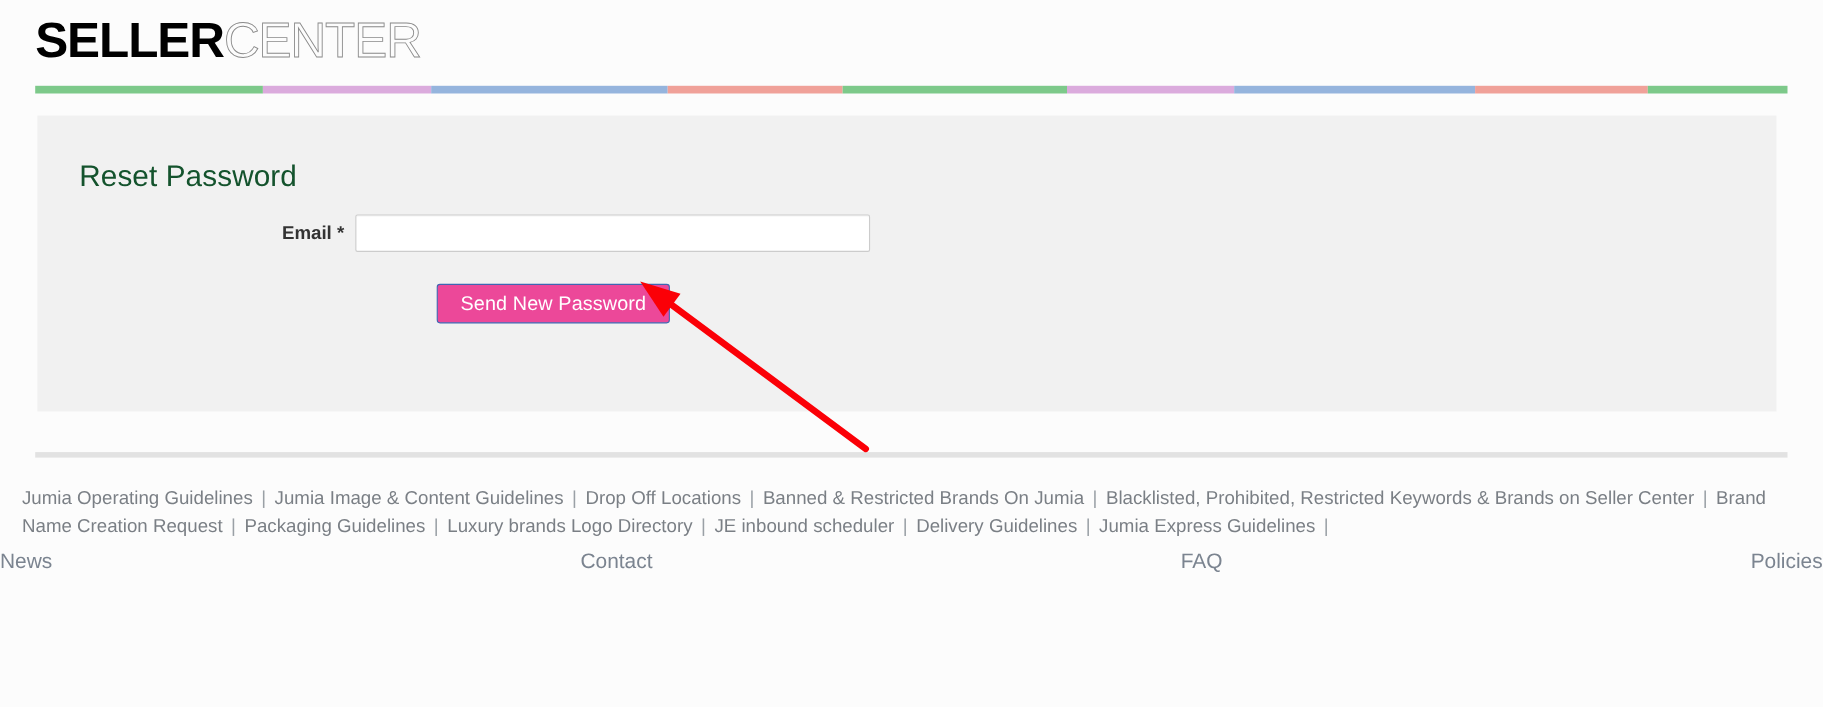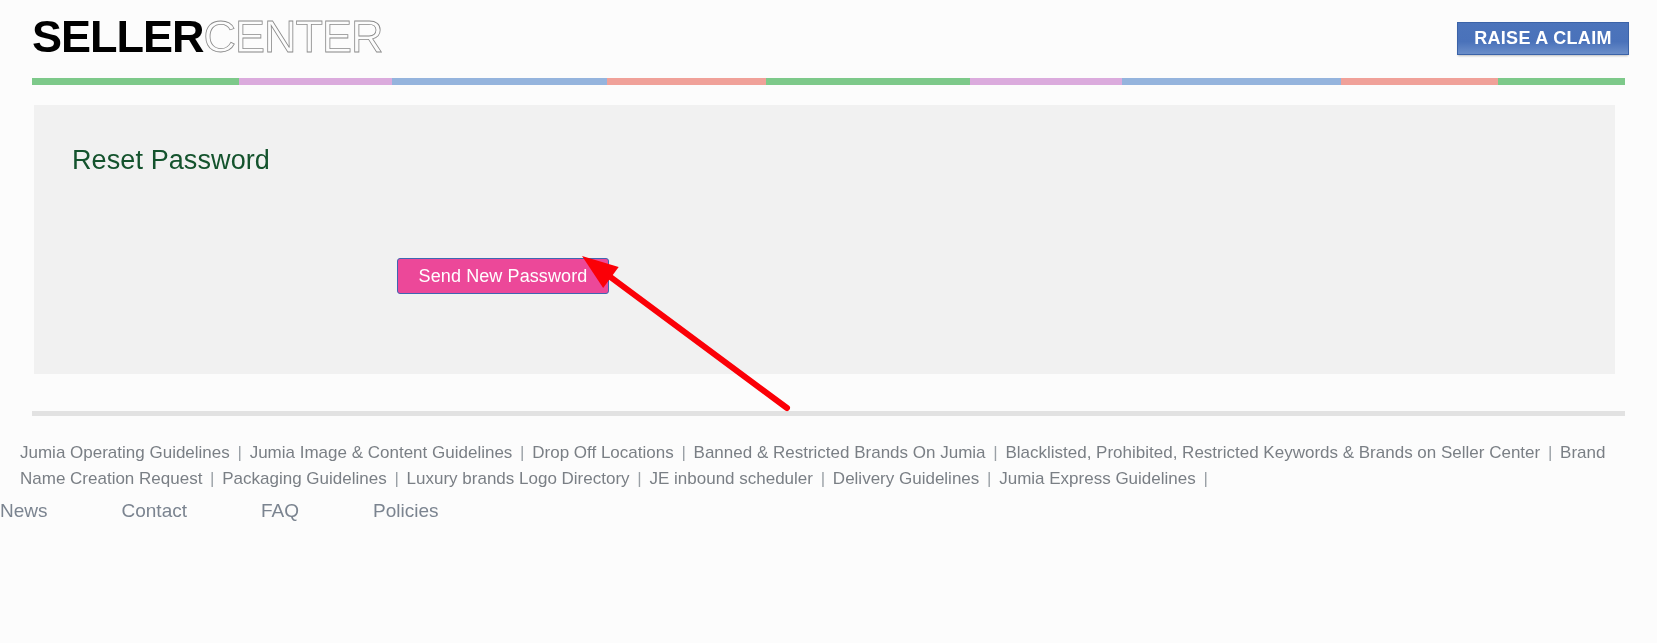--- a/index.html
+++ b/index.html
@@ -170,21 +170,21 @@
   .footer-links .sep {
     color: #9aa0a6;
     padding: 0 3px;
   }
   .footer-nav {
     position: absolute;
     left: 0;
     top: 500px;
     width: 100%;
     display: flex;
-    justify-content: flex-start;
+    justify-content: space-between;
     gap: 74px;
     font-size: 19px;
     color: #7b8490;
   }
   .footer-nav a {
     color: #7b8490;
     text-decoration: none;
     cursor: pointer;
   }
 
@@ -198,38 +198,41 @@
     pointer-events: none;
   }
 </style>
 </head>
 <body>
 
 <div class="header">
   <div class="logo">
     <span class="seller">SELLER</span><span class="center">CENTER</span>
   </div>
-  <div class="claim-btn">RAISE A CLAIM</div>
 </div>
 
 <div class="rainbow">
     <span style="background: rgb(125, 201, 138); width: 13%;"></span>
     <span style="background: rgb(219, 171, 221); width: 9.6%;"></span>
     <span style="background: rgb(149, 180, 221); width: 13.5%;"></span>
     <span style="background: rgb(240, 161, 153); width: 10%;"></span>
     <span style="background: rgb(125, 201, 138); width: 12.8%;"></span>
     <span style="background: rgb(219, 171, 221); width: 9.5%;"></span>
     <span style="background: rgb(149, 180, 221); width: 13.8%;"></span>
     <span style="background: rgb(240, 161, 153); width: 9.8%;"></span>
     <span style="background: rgb(125, 201, 138); width: 8%;"></span>
   </div>
 
 <div class="panel">
   <div class="panel-title">Reset Password</div>
 
+  <div class="form-row">
+    <div class="field-label">Email *</div>
+    <input class="email-input" type="text" value="" placeholder="" style="">
+  </div>
 
   <button class="submit-btn">Send New Password</button>
 </div>
 
 <div class="divider"></div>
 
 <div class="footer-links"><a>Jumia Operating Guidelines</a><span class="sep"> | </span><a>Jumia Image &amp; Content Guidelines</a><span class="sep"> | </span><a>Drop Off Locations</a><span class="sep"> | </span><a>Banned &amp; Restricted Brands On Jumia</a><span class="sep"> | </span><a>Blacklisted, Prohibited, Restricted Keywords &amp; Brands on Seller Center</a><span class="sep"> | </span><a>Brand Name Creation Request</a><span class="sep"> | </span><a>Packaging Guidelines</a><span class="sep"> | </span><a>Luxury brands Logo Directory</a><span class="sep"> | </span><a>JE inbound scheduler</a><span class="sep"> | </span><a>Delivery Guidelines</a><span class="sep"> | </span><a>Jumia Express Guidelines</a><span class="sep"> | </span></div>
 
 <div class="footer-nav">
     <a>News</a>

